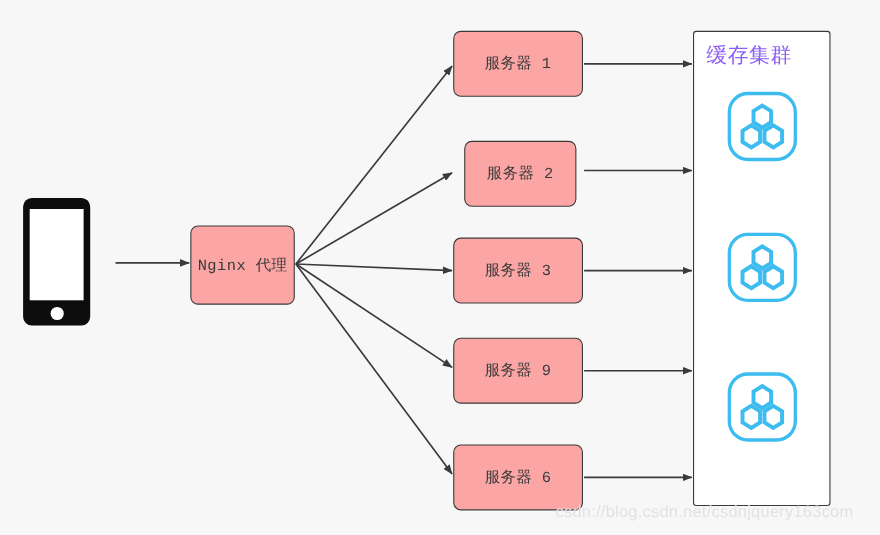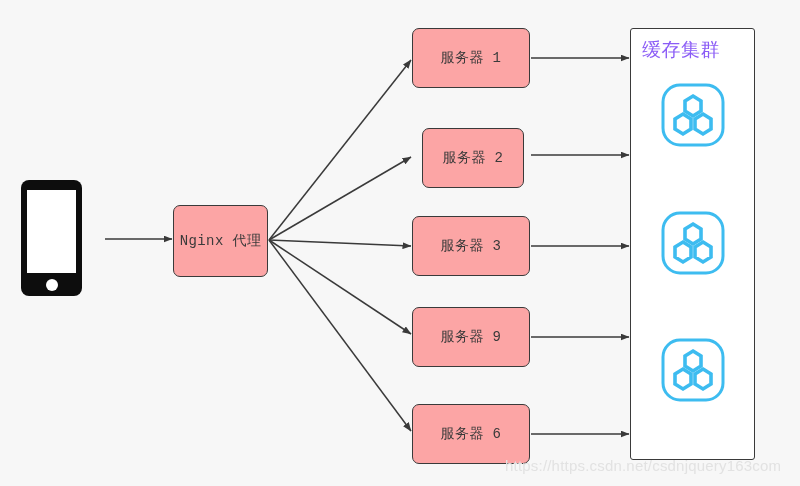--- a/index.html
+++ b/index.html
@@ -176,15 +176,15 @@
     <div class="cache-icon" style="left:28px; top:307px;">
       <svg viewBox="0 0 68 68" width="68" height="68">
         <rect x="4" y="4" width="60" height="60" rx="17" ry="17" fill="none" stroke="#3dbcf0" stroke-width="3"></rect>
         <polygon points="34,15 42,20 42,30 34,35 26,30 26,20" fill="none" stroke="#3dbcf0" stroke-width="3.6"></polygon>
         <polygon points="24,33 32,38 32,48 24,53 16,48 16,38" fill="none" stroke="#3dbcf0" stroke-width="3.6"></polygon>
         <polygon points="44,33 52,38 52,48 44,53 36,48 36,38" fill="none" stroke="#3dbcf0" stroke-width="3.6"></polygon>
       </svg>
     </div>
   </div>
 
-  <div class="watermark">https://https.csdn.net/csdnjquery163com</div>
+  <div class="watermark">csdn://blog.csdn.net/csdnjquery163com</div>
 
 </div>
 
 </body></html>

